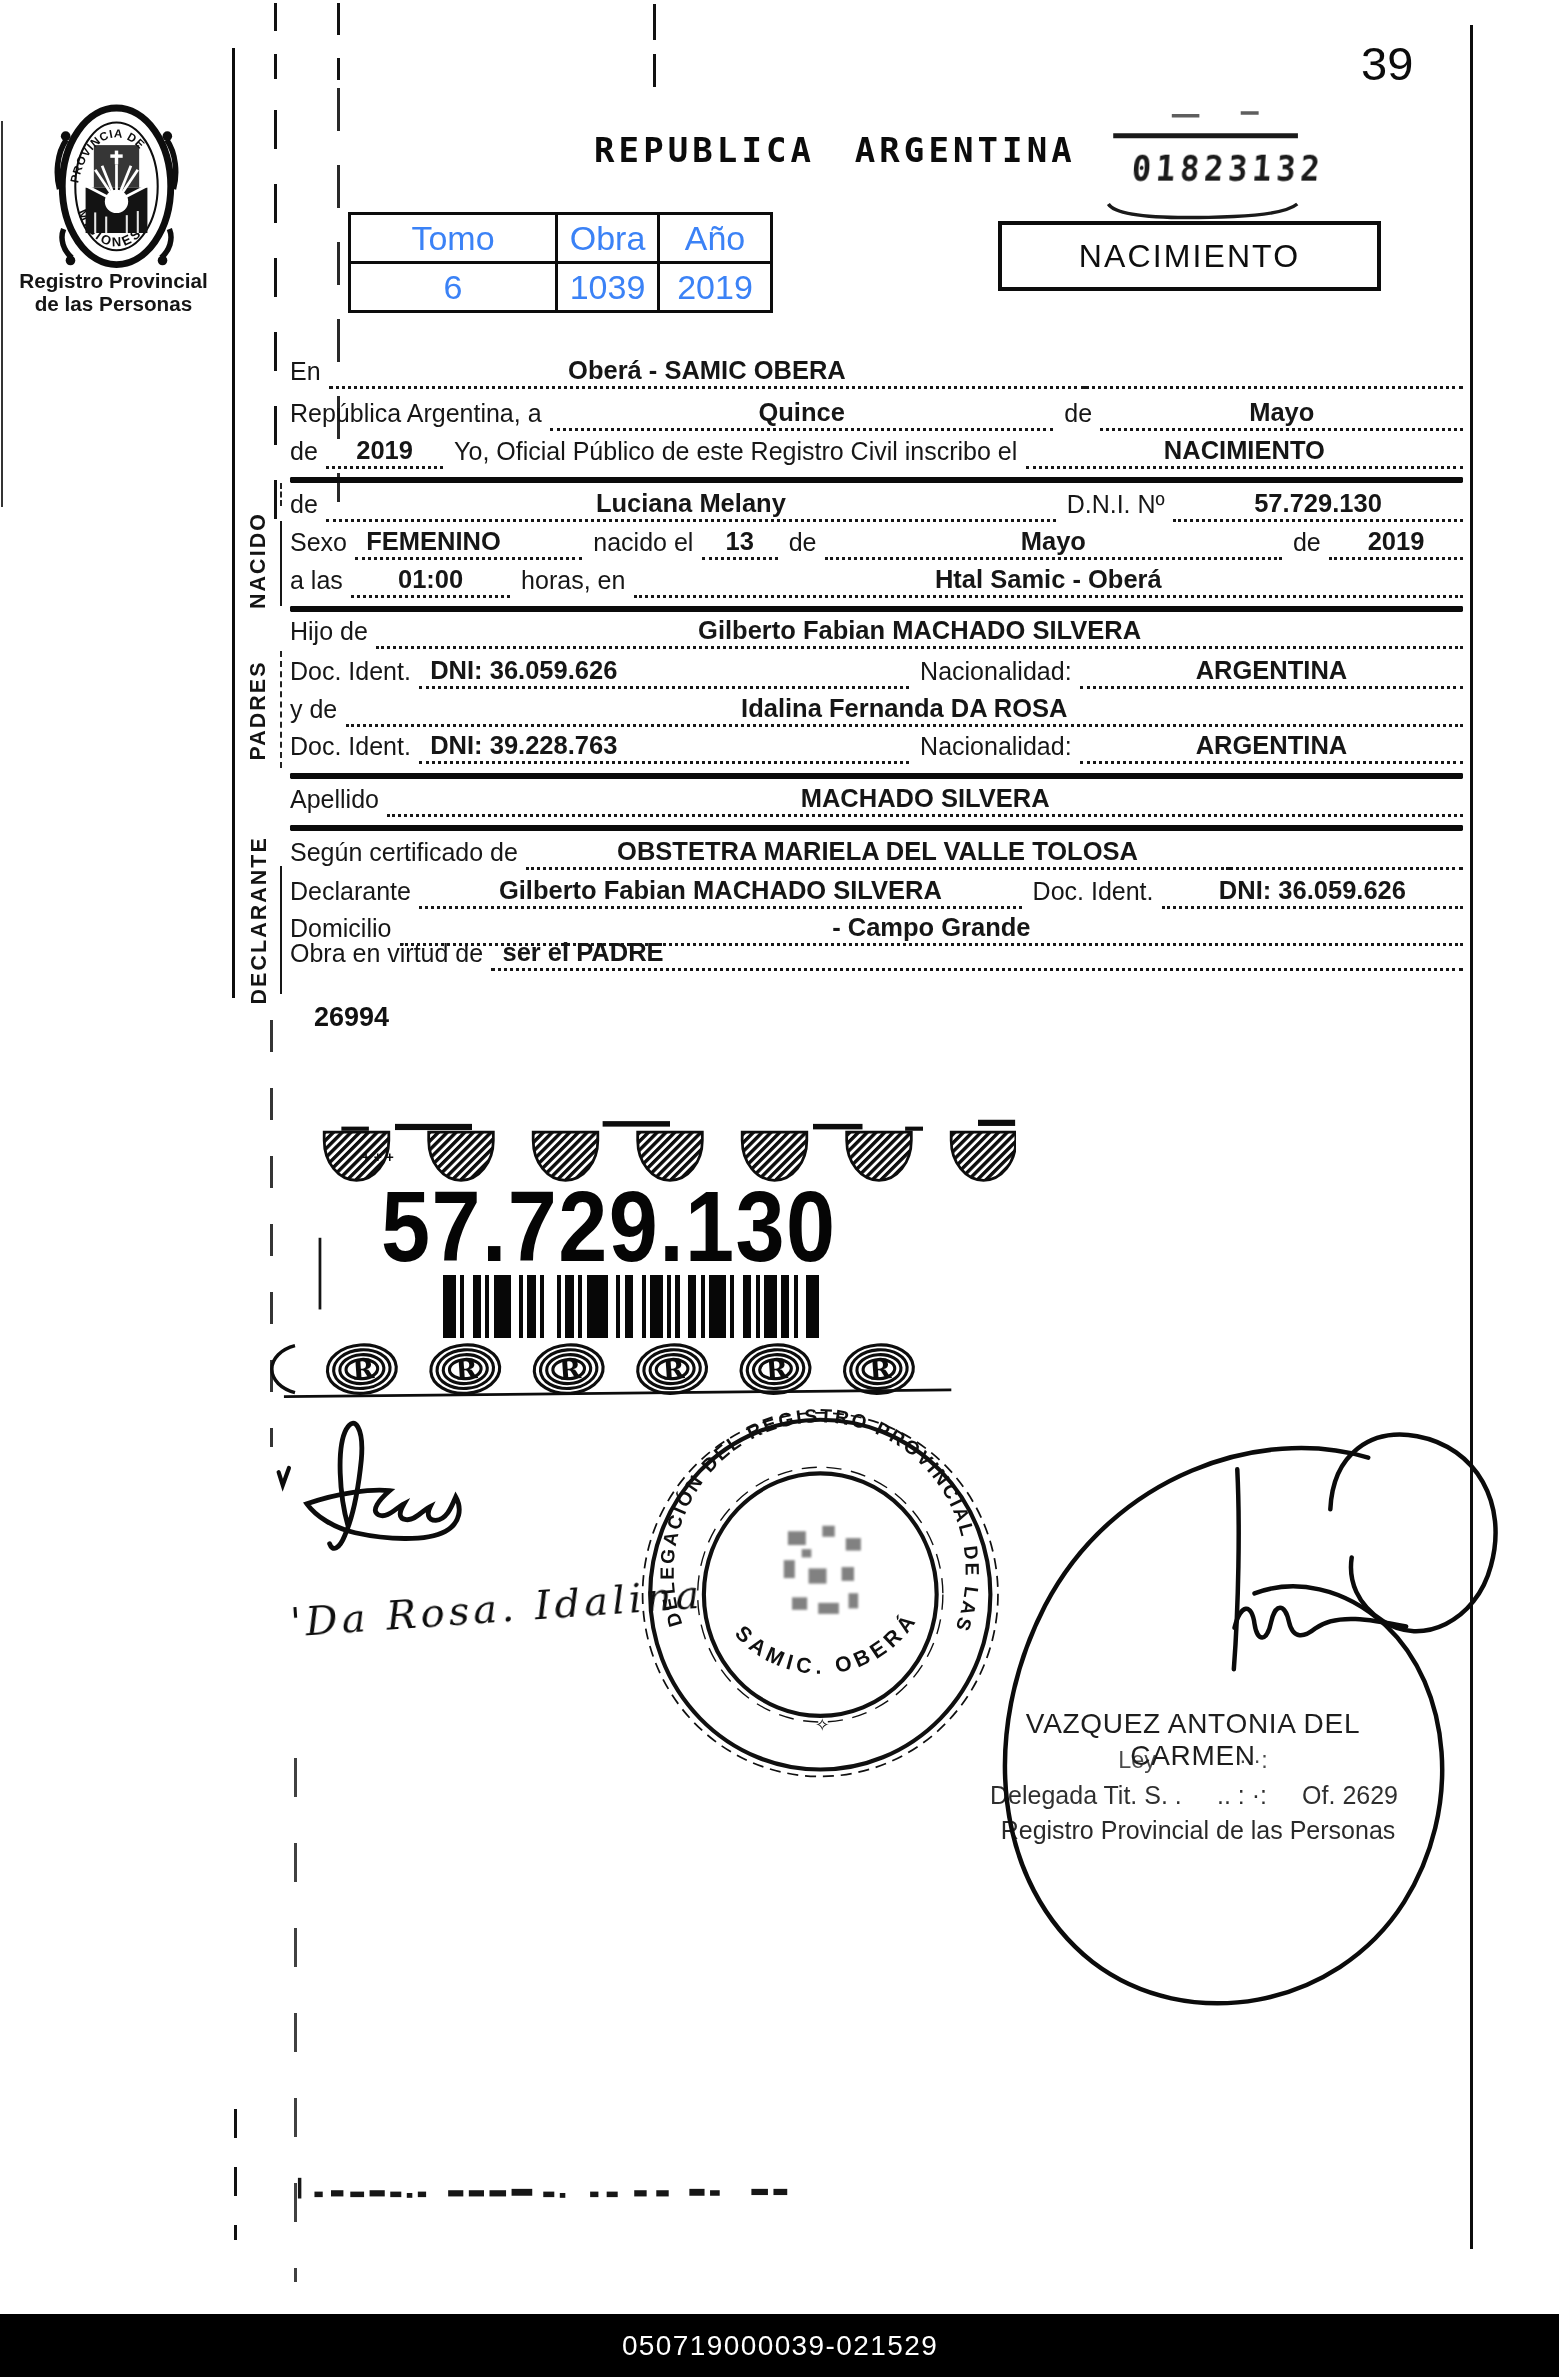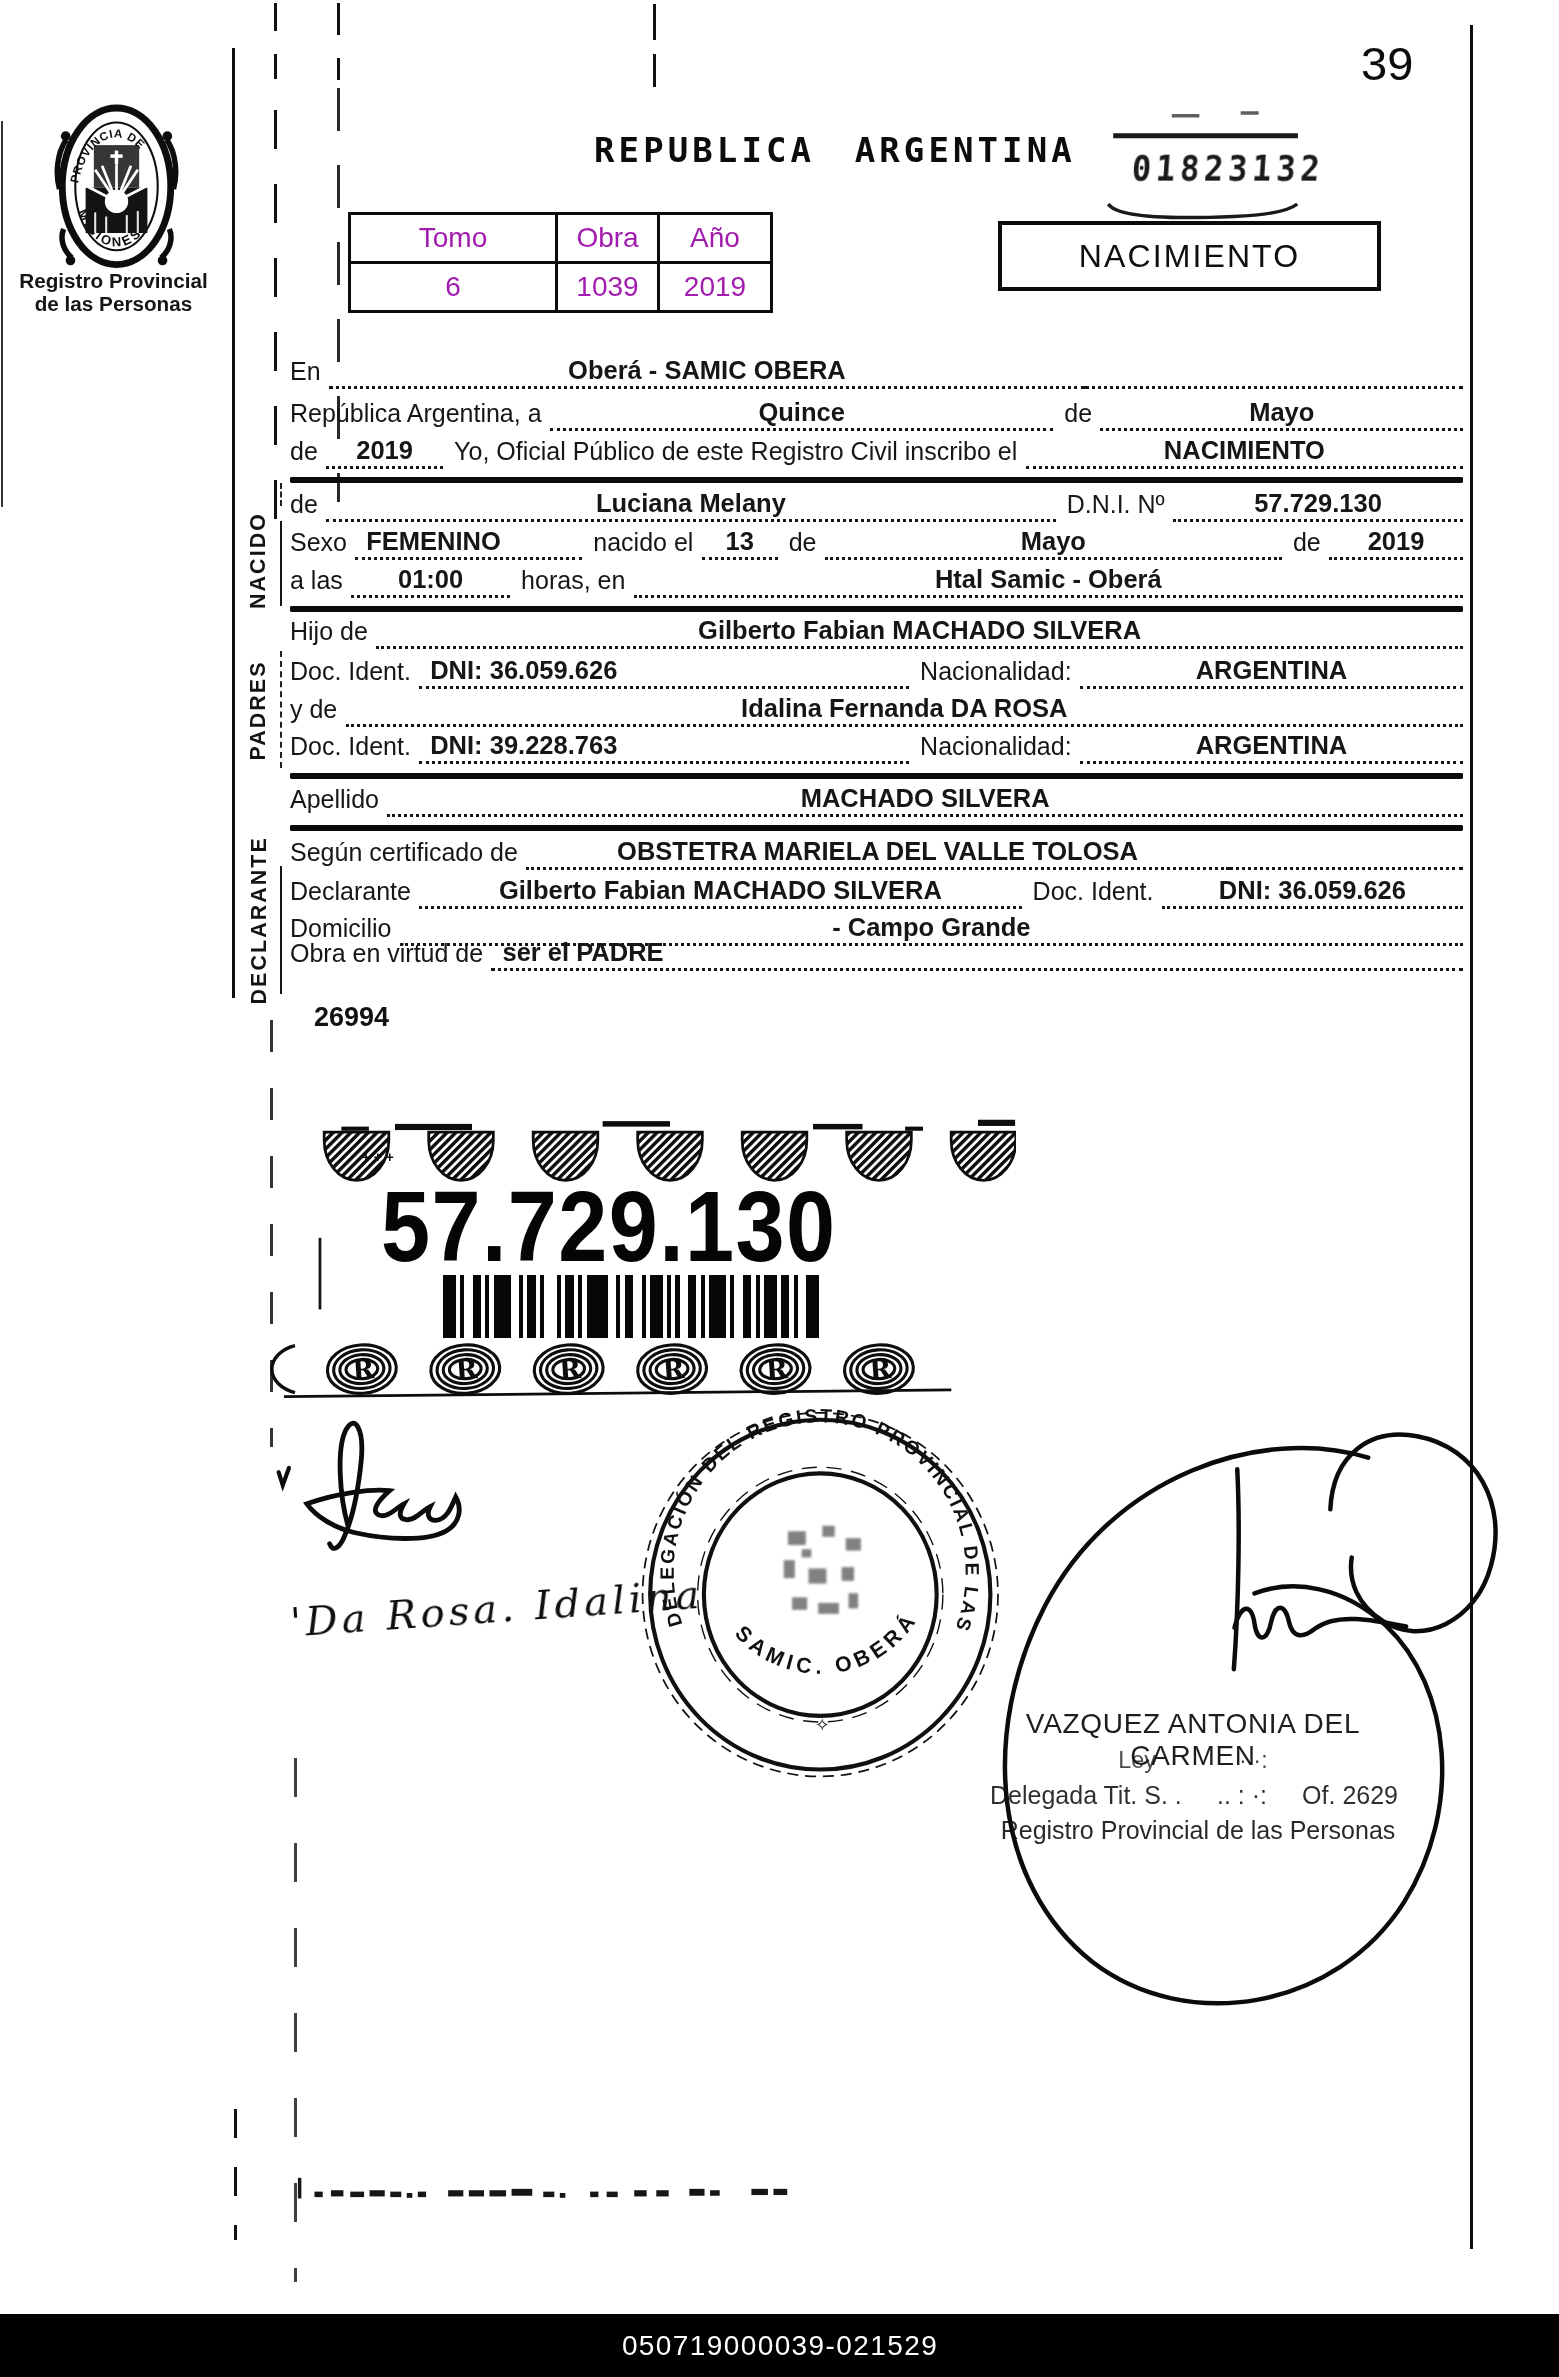--- a/index.html
+++ b/index.html
@@ -31,21 +31,21 @@
     font-size: 32px; letter-spacing: 2.1px; color:#0e0e0e;
   }
 
   
   table.rec {
     border-collapse: collapse; table-layout: fixed;
     width: 422px; height: 101px;
   }
   table.rec td {
     border: 3.4px solid #0c0c0c; text-align: center;
-    font-size: 28px; color:#a21caf;
+    font-size: 34px; color:#3b82f6;
   }
 
   
   .issuer-caption {
     width: 193px; text-align:center; font-weight:700; font-size:20.7px;
     line-height: 23.4px; color:#151515; filter: blur(0.2px);
   }
 
   
   .row {

